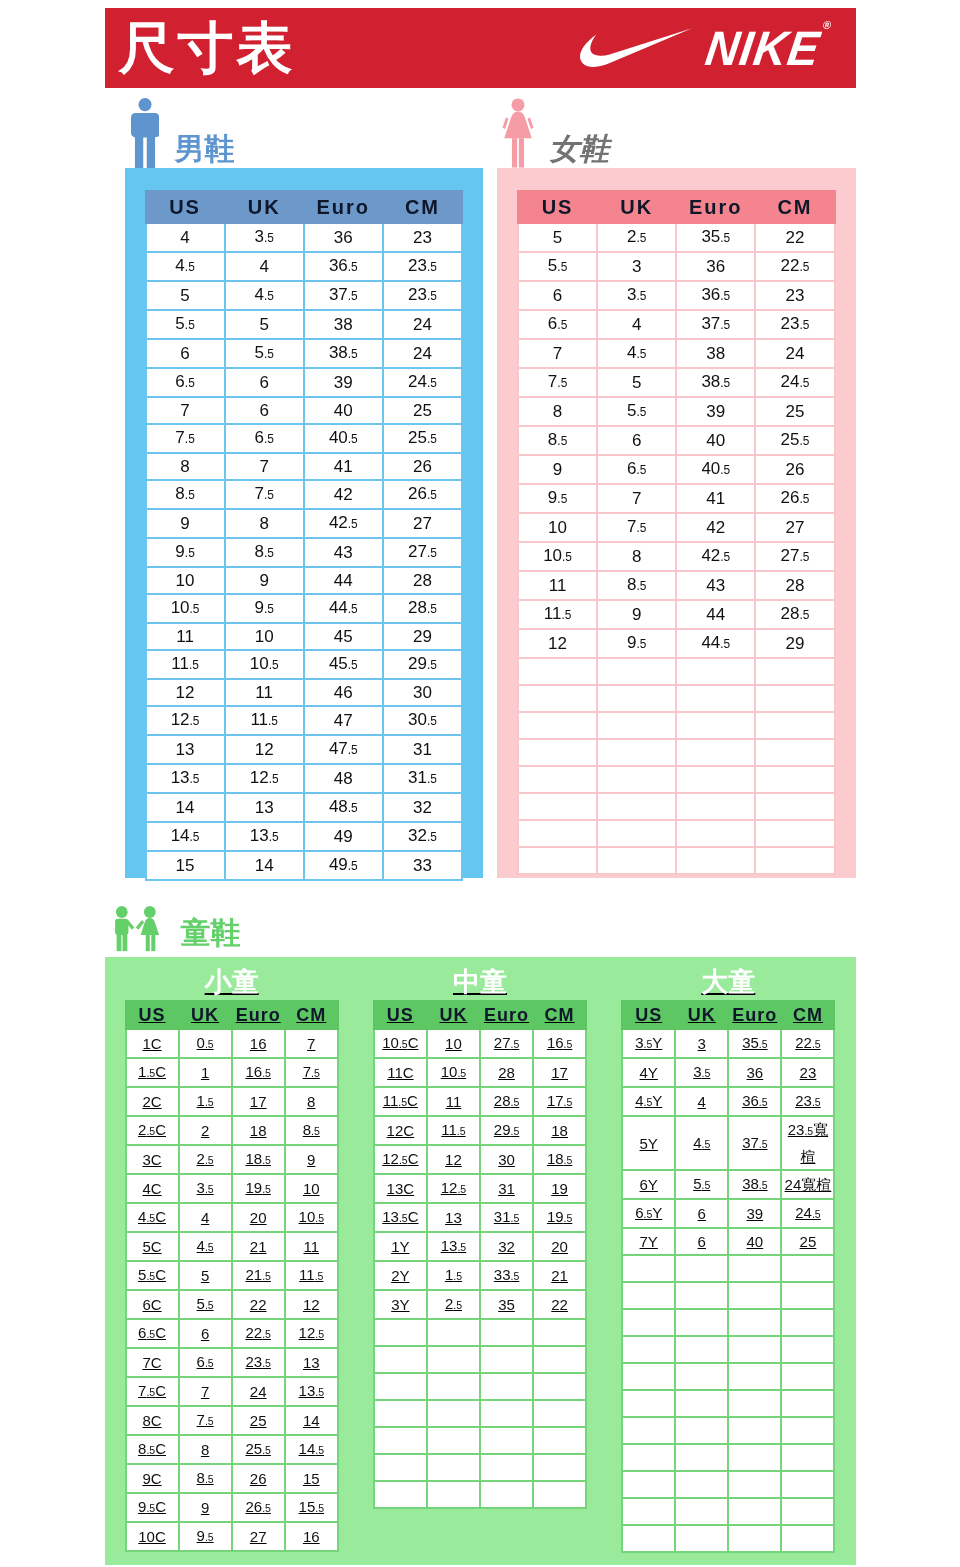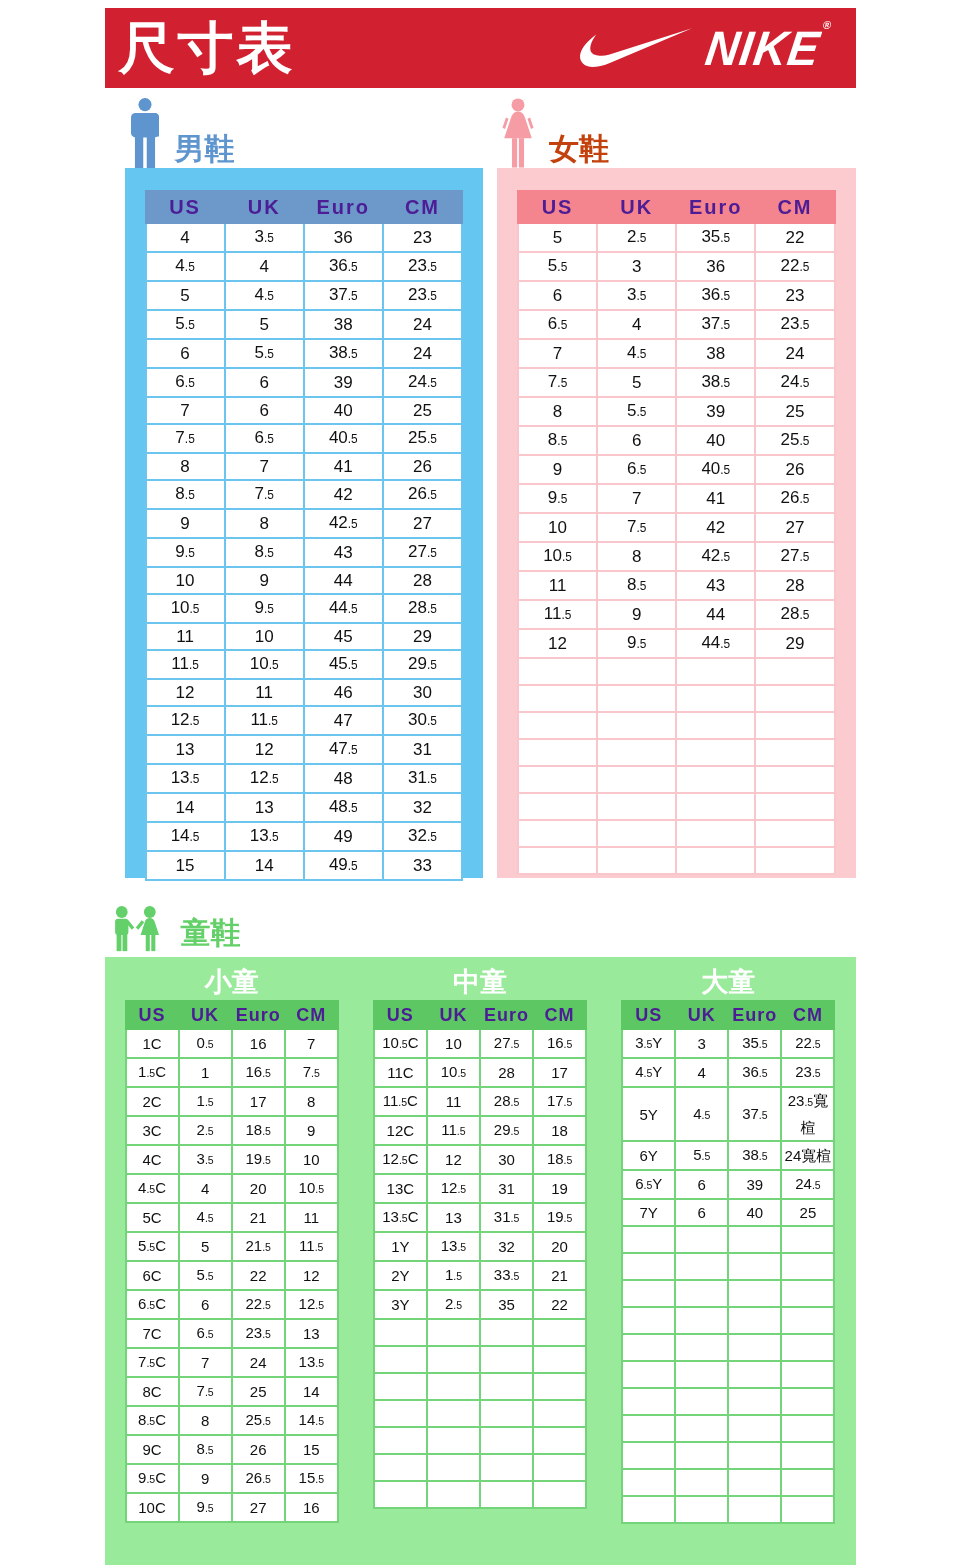--- a/index.html
+++ b/index.html
@@ -13,31 +13,31 @@
   .nike-word{color:#ffffff;font-size:46px;font-weight:bold;font-style:italic;letter-spacing:1px;transform:skewX(-8deg) scaleY(1.05);line-height:1;position:relative;}
   .nike-reg{font-size:11px;font-style:normal;vertical-align:top;position:relative;top:-4px;}
 
   
   .top-row{display:flex;gap:14px;margin-top:10px;}
   .col-men{width:455px;padding-left:20px;}
   .col-women{width:455px;}
   .sec-head{display:flex;align-items:flex-end;gap:12px;height:70px;padding-left:2px;box-sizing:border-box;}
   .sec-label{font-size:30px;font-weight:bold;line-height:1;margin-bottom:4px;}
   .men-accent{color:#5E95CE;}
-  .women-accent{color:#c2410c;}
+  .women-accent{color:#737373;font-style:italic;}
   .kids-accent{color:#64D069;}
 
   
   .panel{box-sizing:border-box;}
   .panel-men{background:#66C6F2;height:710px;padding:22px 20px 0 20px;}
   .panel-women{background:#FBCBD0;height:710px;padding:22px 20px 0 20px;}
-  .panel-kids{background:#9AEA9C;height:608px;padding:10px 14px 0 14px;margin-top:5px;}
+  .panel-kids{background:#9AEA9C;height:608px;padding:10px 14px 0 14px;margin-top:5px;text-decoration:underline;}
 
   table{border-collapse:collapse;width:100%;table-layout:fixed;}
-  th{font-weight:bold;color:#4c1d95;letter-spacing:2px;text-align:center;padding:0;}
+  th{font-weight:bold;color:#0f172a;letter-spacing:2px;text-align:center;padding:0;}
   td{background:#ffffff;color:#111111;text-align:center;padding:0;height:25px;line-height:25px;}
   .dec{font-size:0.7em;}
 
   .tbl-men th{background:#6D98CA;border:2px solid #6D98CA;height:30px;font-size:20px;}
   .tbl-men td{border:2px solid #6CC5EF;font-size:17px;}
 
   .tbl-women th{background:#F4858E;border:2px solid #F4858E;height:30px;font-size:20px;}
   .tbl-women td{border:2px solid #F9C6CC;font-size:17px;}
 
   .kids-grid{display:flex;gap:34px;padding:0 6px;}
@@ -440,20 +440,26 @@
                   <td>16<span class="dec">.5</span></td>
                   <td>7<span class="dec">.5</span></td>
                 </tr>
                 <tr>
                   <td>2C</td>
                   <td>1<span class="dec">.5</span></td>
                   <td>17</td>
                   <td>8</td>
                 </tr>
                 <tr>
+                  <td>2<span class="dec">.5</span>C</td>
+                  <td>2</td>
+                  <td>18</td>
+                  <td>8<span class="dec">.5</span></td>
+                </tr>
+                <tr>
                   <td>3C</td>
                   <td>2<span class="dec">.5</span></td>
                   <td>18<span class="dec">.5</span></td>
                   <td>9</td>
                 </tr>
                 <tr>
                   <td>4C</td>
                   <td>3<span class="dec">.5</span></td>
                   <td>19<span class="dec">.5</span></td>
                   <td>10</td>
@@ -658,20 +664,26 @@
                   <th>Euro</th>
                   <th>CM</th>
                 </tr>
                 <tr>
                   <td>3<span class="dec">.5</span>Y</td>
                   <td>3</td>
                   <td>35<span class="dec">.5</span></td>
                   <td>22<span class="dec">.5</span></td>
                 </tr>
                 <tr>
+                  <td>4Y</td>
+                  <td>3<span class="dec">.5</span></td>
+                  <td>36</td>
+                  <td>23</td>
+                </tr>
+                <tr>
                   <td>4<span class="dec">.5</span>Y</td>
                   <td>4</td>
                   <td>36<span class="dec">.5</span></td>
                   <td>23<span class="dec">.5</span></td>
                 </tr>
                 <tr>
                   <td>5Y</td>
                   <td>4<span class="dec">.5</span></td>
                   <td>37<span class="dec">.5</span></td>
                   <td>23<span class="dec">.5</span>寬楦</td>

